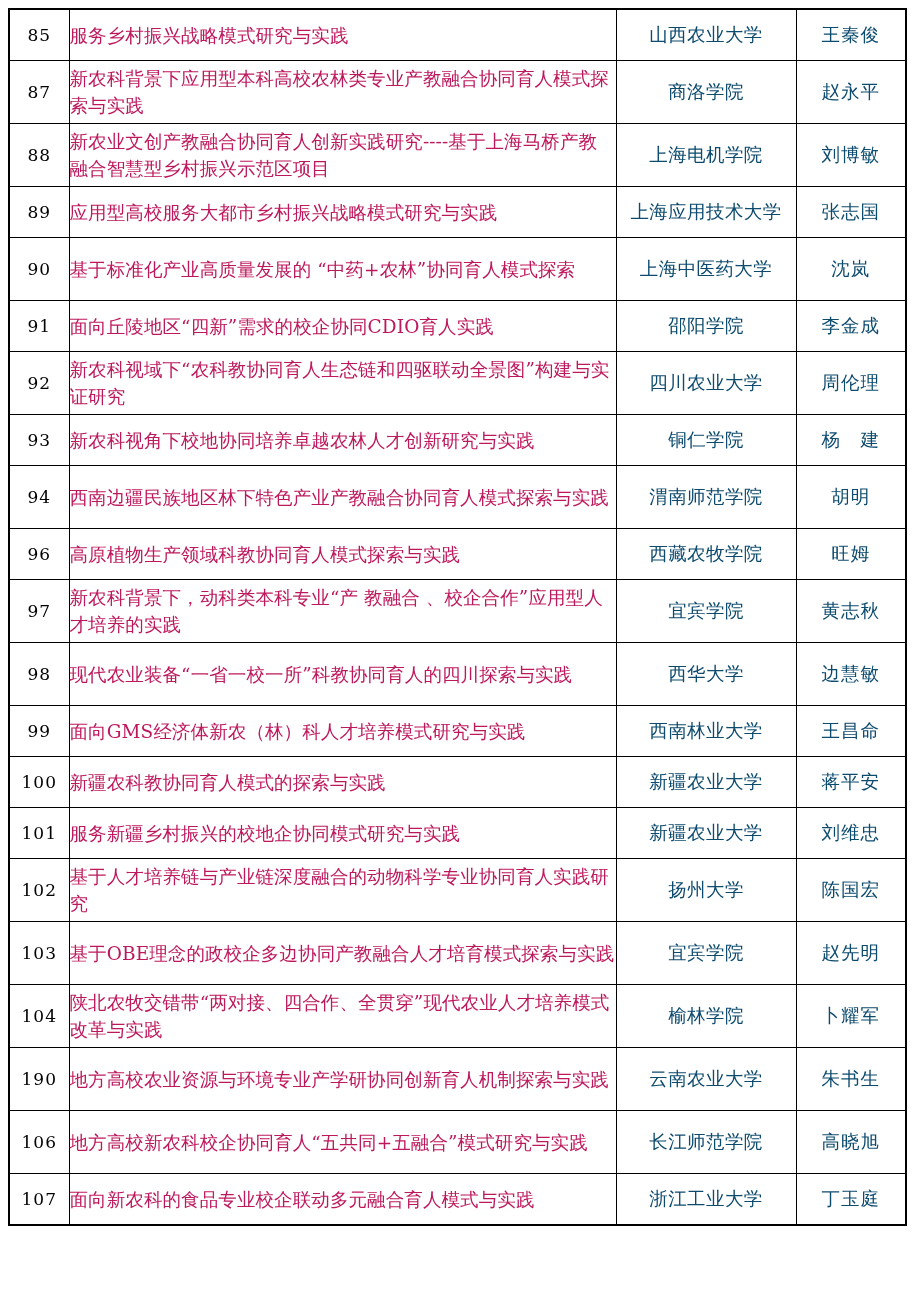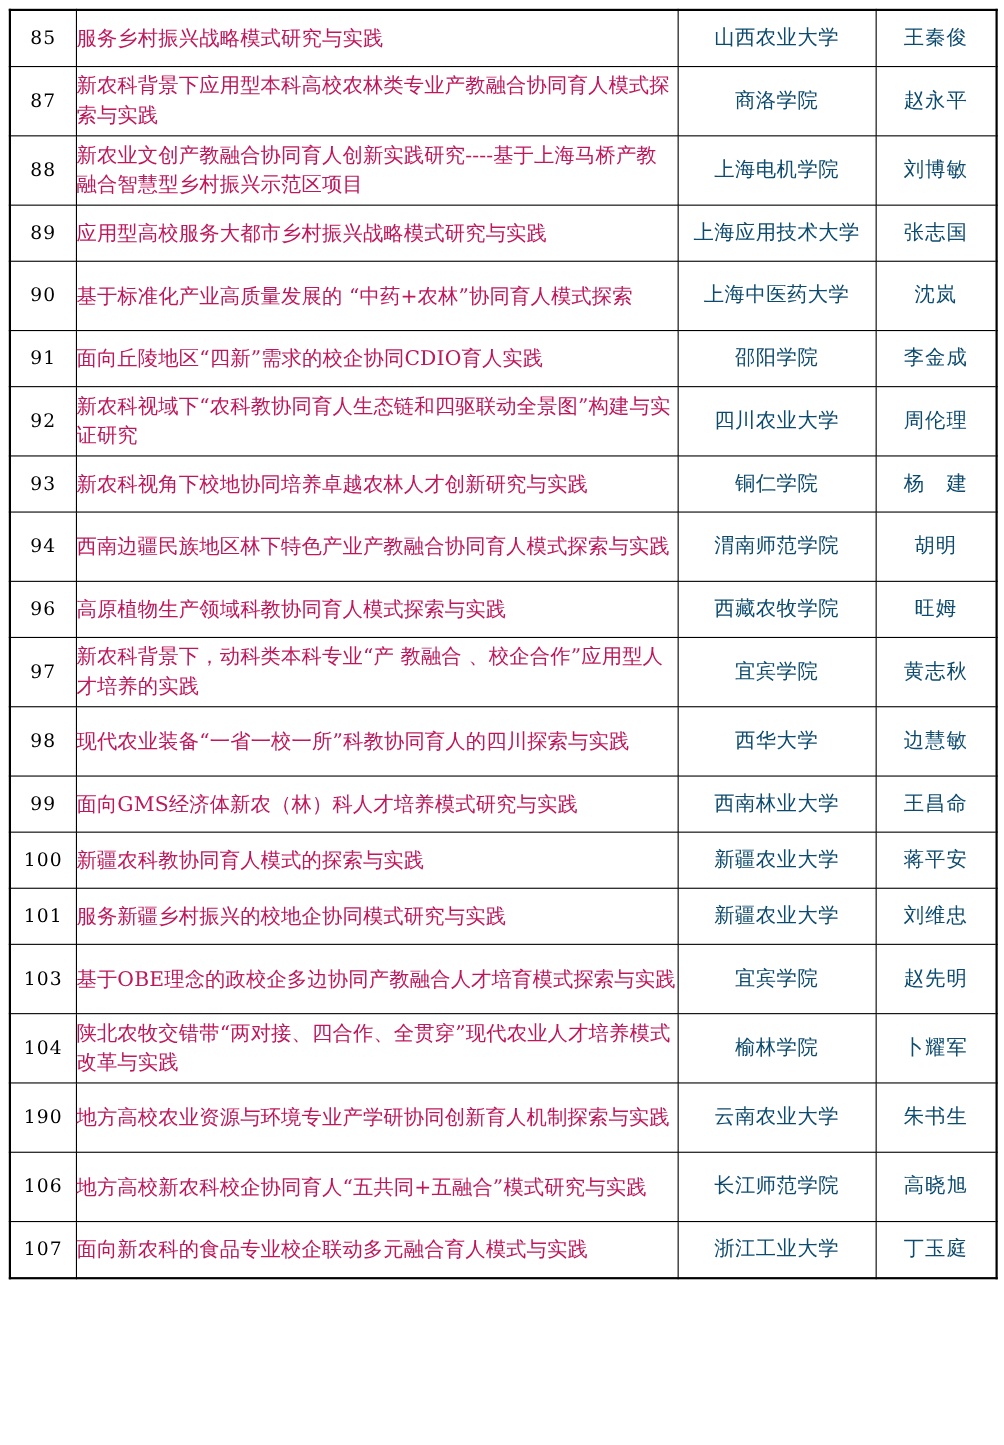--- a/index.html
+++ b/index.html
@@ -167,20 +167,26 @@
           <td class="univ">新疆农业大学</td>
           <td class="person">蒋平安</td>
         </tr>
         <tr class="r1">
           <td class="num">101</td>
           <td class="title">服务新疆乡村振兴的校地企协同模式研究与实践</td>
           <td class="univ">新疆农业大学</td>
           <td class="person">刘维忠</td>
         </tr>
         <tr class="r2">
+          <td class="num">102</td>
+          <td class="title">基于人才培养链与产业链深度融合的动物科学专业协同育人实践研究</td>
+          <td class="univ">扬州大学</td>
+          <td class="person">陈国宏</td>
+        </tr>
+        <tr class="r2">
           <td class="num">103</td>
           <td class="title">基于OBE理念的政校企多边协同产教融合人才培育模式探索与实践</td>
           <td class="univ">宜宾学院</td>
           <td class="person">赵先明</td>
         </tr>
         <tr class="r2">
           <td class="num">104</td>
           <td class="title">陕北农牧交错带“两对接、四合作、全贯穿”现代农业人才培养模式改革与实践</td>
           <td class="univ">榆林学院</td>
           <td class="person">卜耀军</td>

